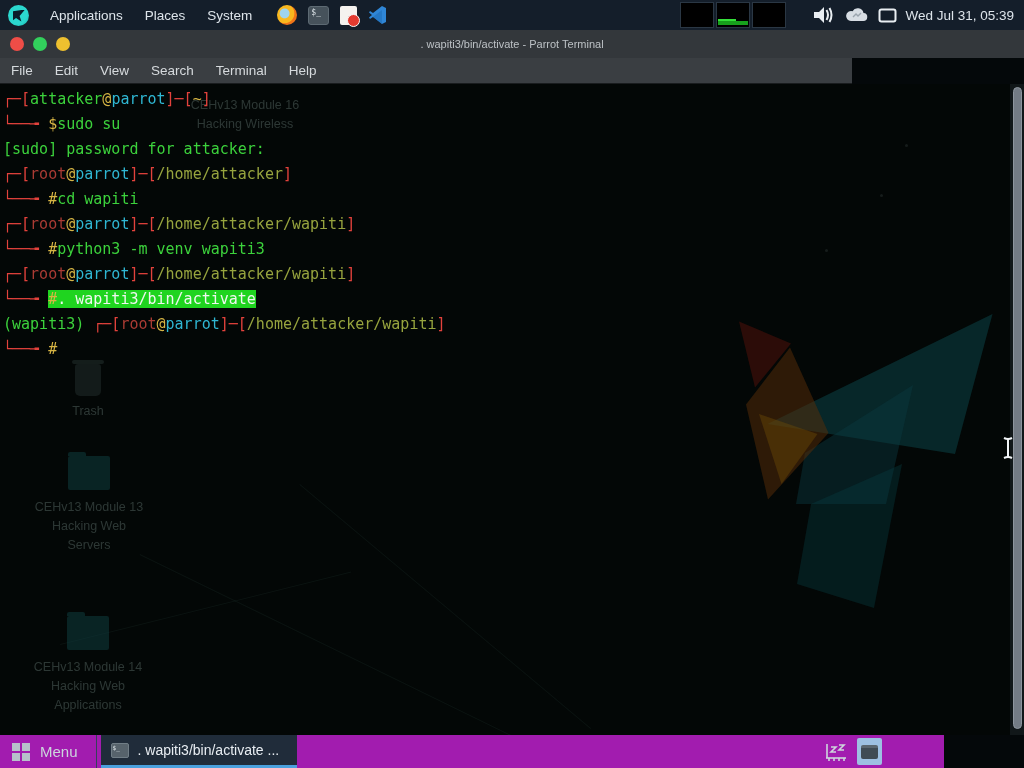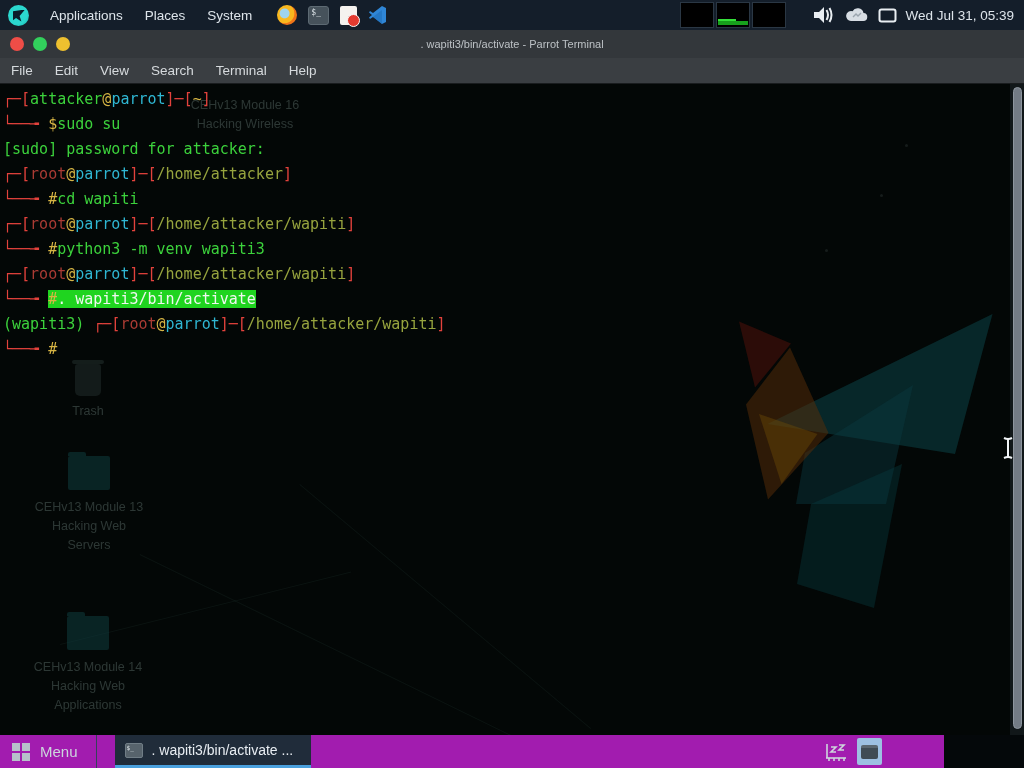--- a/index.html
+++ b/index.html
@@ -36,21 +36,21 @@
   
   .titlebar { position:absolute; top:30px; left:0; width:1024px; height:28px; background:#33373b;
     display:flex; align-items:center; z-index:30; }
   .tl { width:14px; height:14px; border-radius:50%; margin-left:9px; }
   .tl.red { background:#ef4d47; margin-left:10px; }
   .tl.green { background:#32d05c; }
   .tl.yellow { background:#eec02f; }
   .win-title { position:absolute; left:0; right:0; text-align:center; color:#bcc1c5; font-size:11px; }
 
   
-  .menubar { position:absolute; top:58px; left:0; width:1024px; height:26px; background:#3a3e42;
+  .menubar { position:absolute; top:58px; left:0; width:852px; height:26px; background:#3a3e42;
     border-bottom:1px solid #191c1e; display:flex; align-items:center; z-index:30; }
   .mb-item { color:#d6dadd; font-size:13.5px; padding:0 11px; height:26px; display:flex; align-items:center; }
   .mb-item::first-letter { text-decoration:underline; }
 
   
   .terminal-body { position:absolute; top:84px; left:0; width:1024px; height:651px;
     background:#030706; overflow:hidden; }
   .wallpaper { position:absolute; inset:0; z-index:0; }
   .poly { position:absolute; }
   .net-line { position:absolute; height:1px; background:rgba(110,170,150,0.07); transform-origin:0 0; }
@@ -82,21 +82,21 @@
   .ibeam { position:absolute; left:1001px; top:436px; z-index:50; }
 
   
   .taskbar { position:absolute; bottom:0; left:0; width:944px; height:33px; background:#a21caf;
     display:flex; align-items:center; z-index:40; }
   .menu-btn { display:flex; align-items:center; gap:10px; padding:0 18px 0 12px; height:33px;
     color:#ccd5dd; font-size:15px; border-right:1px solid #34425a; }
   .grid-icon { display:grid; grid-template-columns:8px 8px; grid-gap:2px; }
   .grid-icon span { width:8px; height:8px; background:#b7c1cb; }
   .task-item { display:flex; align-items:center; gap:9px; height:33px; width:196px; padding:0 10px;
-    margin-left:18px; background:#202c3a; border-bottom:3px solid #4aa0dd; color:#e8edf2; font-size:14px; }
+    margin-left:4px; background:#202c3a; border-bottom:3px solid #4aa0dd; color:#e8edf2; font-size:14px; }
   .task-icon { width:18px; height:15px; background:#57636c; border:1px solid #707d86; border-radius:2px;
     color:#dfe6ea; font-size:6px; line-height:6px; padding:1px 0 0 1px; font-family:"DejaVu Sans Mono", monospace; }
   .tb-right { margin-left:auto; display:flex; align-items:center; gap:8px; margin-right:62px; }
   .active-win-btn { width:25px; height:27px; background:#9dc0e2; border-radius:2px;
     display:flex; align-items:center; justify-content:center; }
   .active-win-btn .mini-term { width:17px; height:14px; background:#3f4b54; border-radius:2px;
     border-top:3px solid #5a666f; }
 </style>
 </head>
 <body>

